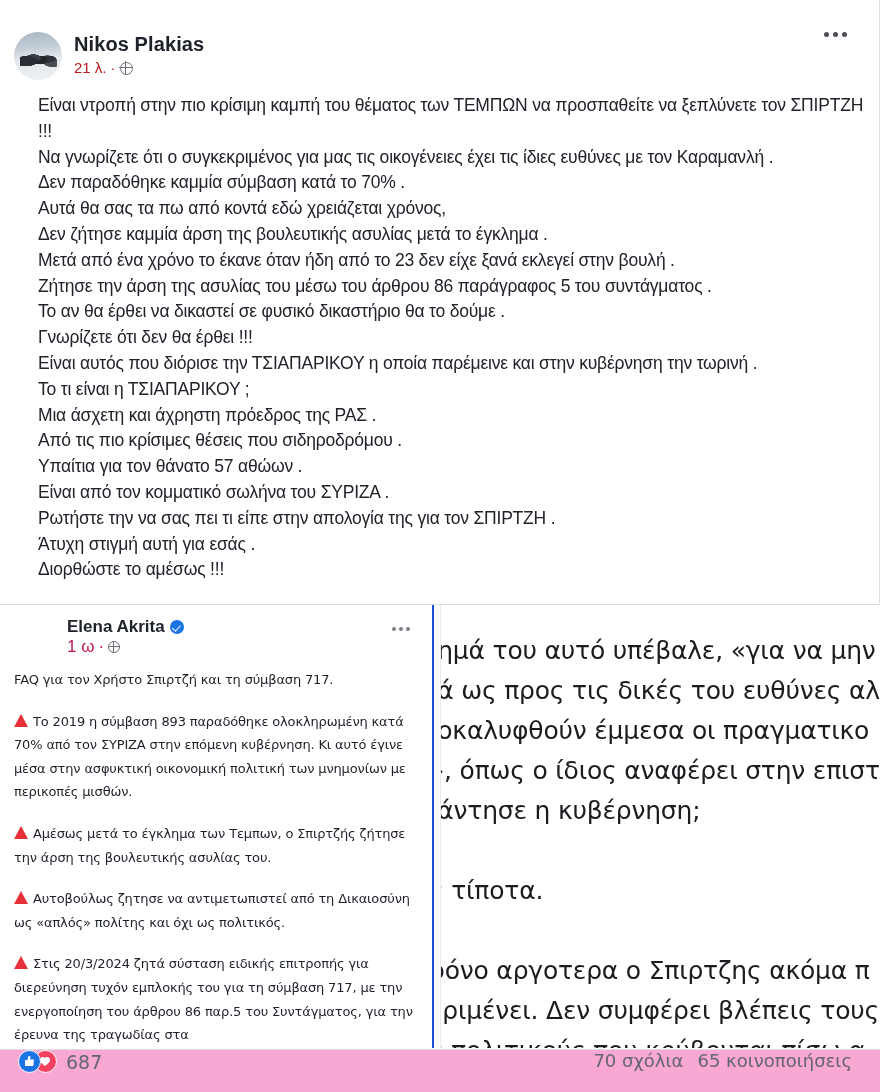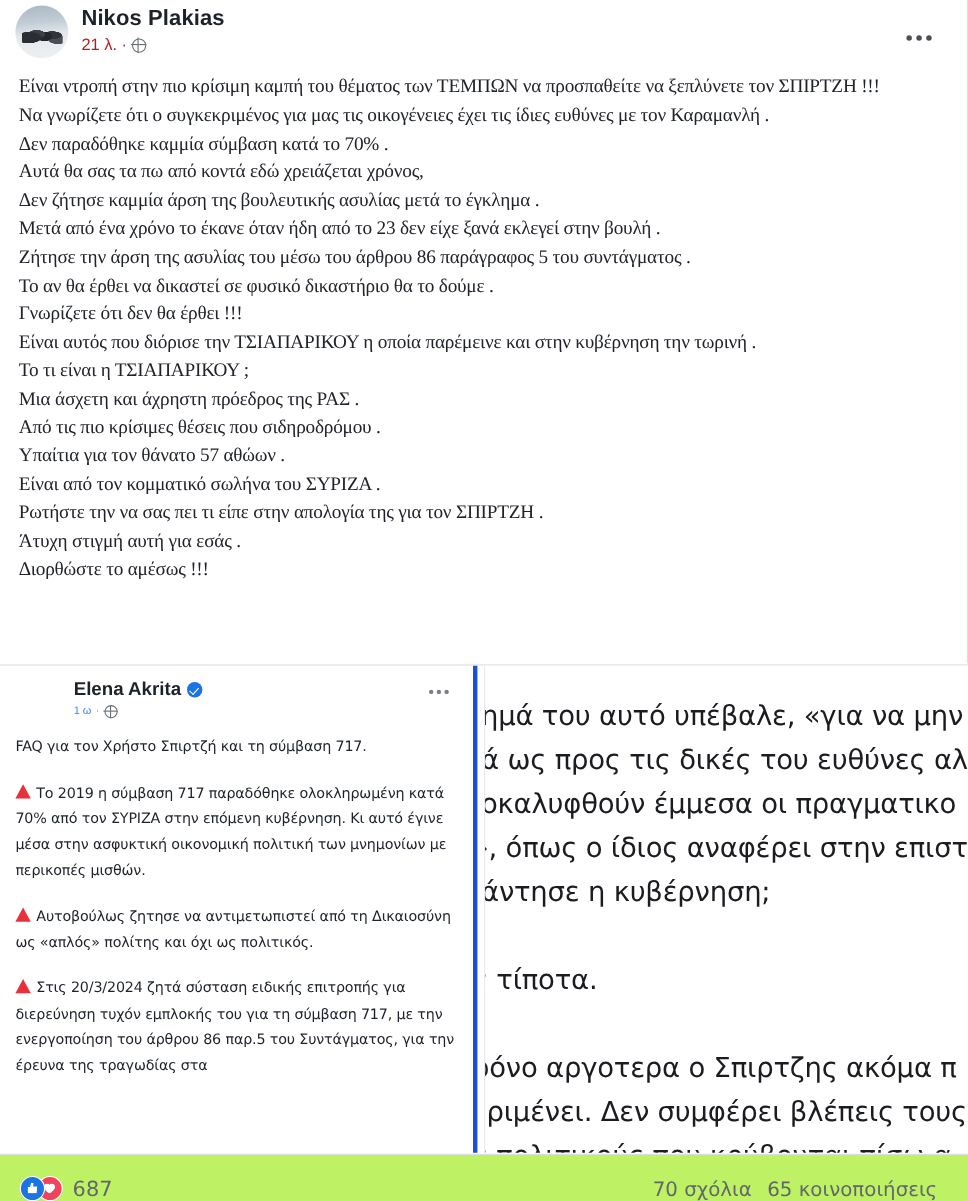--- a/index.html
+++ b/index.html
@@ -23,21 +23,21 @@
     position: absolute;
     left: 0; top: 0;
     width: 880px;
     height: 603px;
     background: #fff;
     border-right: 1px solid #dcdee2;
   }
   .post-header {
     display: flex;
     align-items: flex-start;
-    padding: 5px 14px 0 14px;
+    padding: 32px 14px 0 14px;
     position: relative;
   }
   .avatar {
     width: 48px; height: 48px;
     border-radius: 50%;
     flex: 0 0 48px;
     overflow: hidden;
     position: relative;
     background: #c9d2da;
   }
@@ -112,41 +112,42 @@
     background: #4b4f56;
   }
 
   .post-body {
     padding: 13px 14px 0 17px;
   }
   .post-body p {
     font-size: 17.5px;
     line-height: 25.8px;
     color: #20232a;
-    font-family: Liberation Serif, serif;
+    font-family: Liberation Sans, sans-serif;
     letter-spacing: -0.2px;
     white-space: pre-wrap;
+    margin-left: 21px;
   }
 
   
   .embed {
     position: absolute;
     left: 0; top: 604px;
     width: 880px;
     height: 444px;
     border-top: 1px solid #dcdee2;
     background: #fff;
     overflow: hidden;
   }
   .embed-left {
     position: absolute;
     left: 0; top: 0;
     width: 434px;
     height: 444px;
-    border-right: 4px solid #1d4ed8;
+    border-right: 2px solid #1d4ed8;
     overflow: hidden;
   }
   .embed-header {
     display: flex;
     align-items: flex-start;
     padding: 11px 0 0 14px;
     position: relative;
   }
   .avatar-sm {
     width: 42px; height: 42px;
@@ -177,22 +178,22 @@
     content: "";
     position: absolute;
     left: 4px; top: 3px;
     width: 3.5px; height: 7px;
     border: solid #fff;
     border-width: 0 1.8px 1.8px 0;
     transform: rotate(42deg);
   }
   .meta-sm {
     margin-top: 2px;
-    font-size: 10px;
-    color: #3b82f6;
+    font-size: 17px;
+    color: #be185d;
     display: flex;
     align-items: center;
     gap: 4px;
     line-height: 16px;
   }
   .globe-sm {
     width: 12px; height: 12px;
     border-radius: 50%;
     border: 1.3px solid #6b7077;
     position: relative;
@@ -269,24 +270,24 @@
     white-space: nowrap;
   }
   .zoomtext .gap { display:block; height: 40px; }
 
   
   .footer {
     position: absolute;
     left: 0; top: 1049px;
     width: 880px;
     height: 43px;
-    background: #bef264;
+    background: #f9a8d4;
     border-top: 1px solid #dcdee2;
     display: flex;
-    align-items: flex-end;
+    align-items: flex-start;
     padding: 0 18px;
   }
   .reacts { display: flex; align-items: center; }
   .react-ico {
     width: 23px; height: 23px;
     border-radius: 50%;
     position: relative;
     border: 1.5px solid #fff;
   }
   .react-like {
@@ -394,21 +395,22 @@
         </div>
         <div class="dots-menu-sm">
           <i></i>
           <i></i>
           <i></i>
         </div>
       </div>
 
       <div class="embed-body">
         <p>FAQ για τον Χρήστο Σπιρτζή και τη σύμβαση 717.</p>
-        <p><span class="tri"></span><span>Το 2019 η σύμβαση 717 παραδόθηκε ολοκληρωμένη κατά 70% από τον ΣΥΡΙΖΑ στην επόμενη κυβέρνηση. Κι αυτό έγινε μέσα στην ασφυκτική οικονομική πολιτική των μνημονίων με περικοπές μισθών.</span></p>
+        <p><span class="tri"></span><span>Το 2019 η σύμβαση 893 παραδόθηκε ολοκληρωμένη κατά 70% από τον ΣΥΡΙΖΑ στην επόμενη κυβέρνηση. Κι αυτό έγινε μέσα στην ασφυκτική οικονομική πολιτική των μνημονίων με περικοπές μισθών.</span></p>
+        <p><span class="tri"></span><span>Αμέσως μετά το έγκλημα των Τεμπων, ο Σπιρτζής ζήτησε την άρση της βουλευτικής ασυλίας του.</span></p>
         <p><span class="tri"></span><span>Αυτοβούλως ζητησε να αντιμετωπιστεί από τη Δικαιοσύνη ως «απλός» πολίτης και όχι ως πολιτικός.</span></p>
         <p><span class="tri"></span><span>Στις 20/3/2024 ζητά σύσταση ειδικής επιτροπής για διερεύνηση τυχόν εμπλοκής του για τη σύμβαση 717, με την ενεργοποίηση του άρθρου 86 παρ.5 του Συντάγματος, για την έρευνα της τραγωδίας στα</span></p>
       </div>
     </div>
 
     <div class="embed-right">
       <div class="zoomtext">
         <div>:ημά του αυτό υπέβαλε, «για να μην</div>
         <div>ιά ως προς τις δικές του ευθύνες αλ</div>
         <div>ιοκαλυφθούν έμμεσα οι πραγματικο</div>

